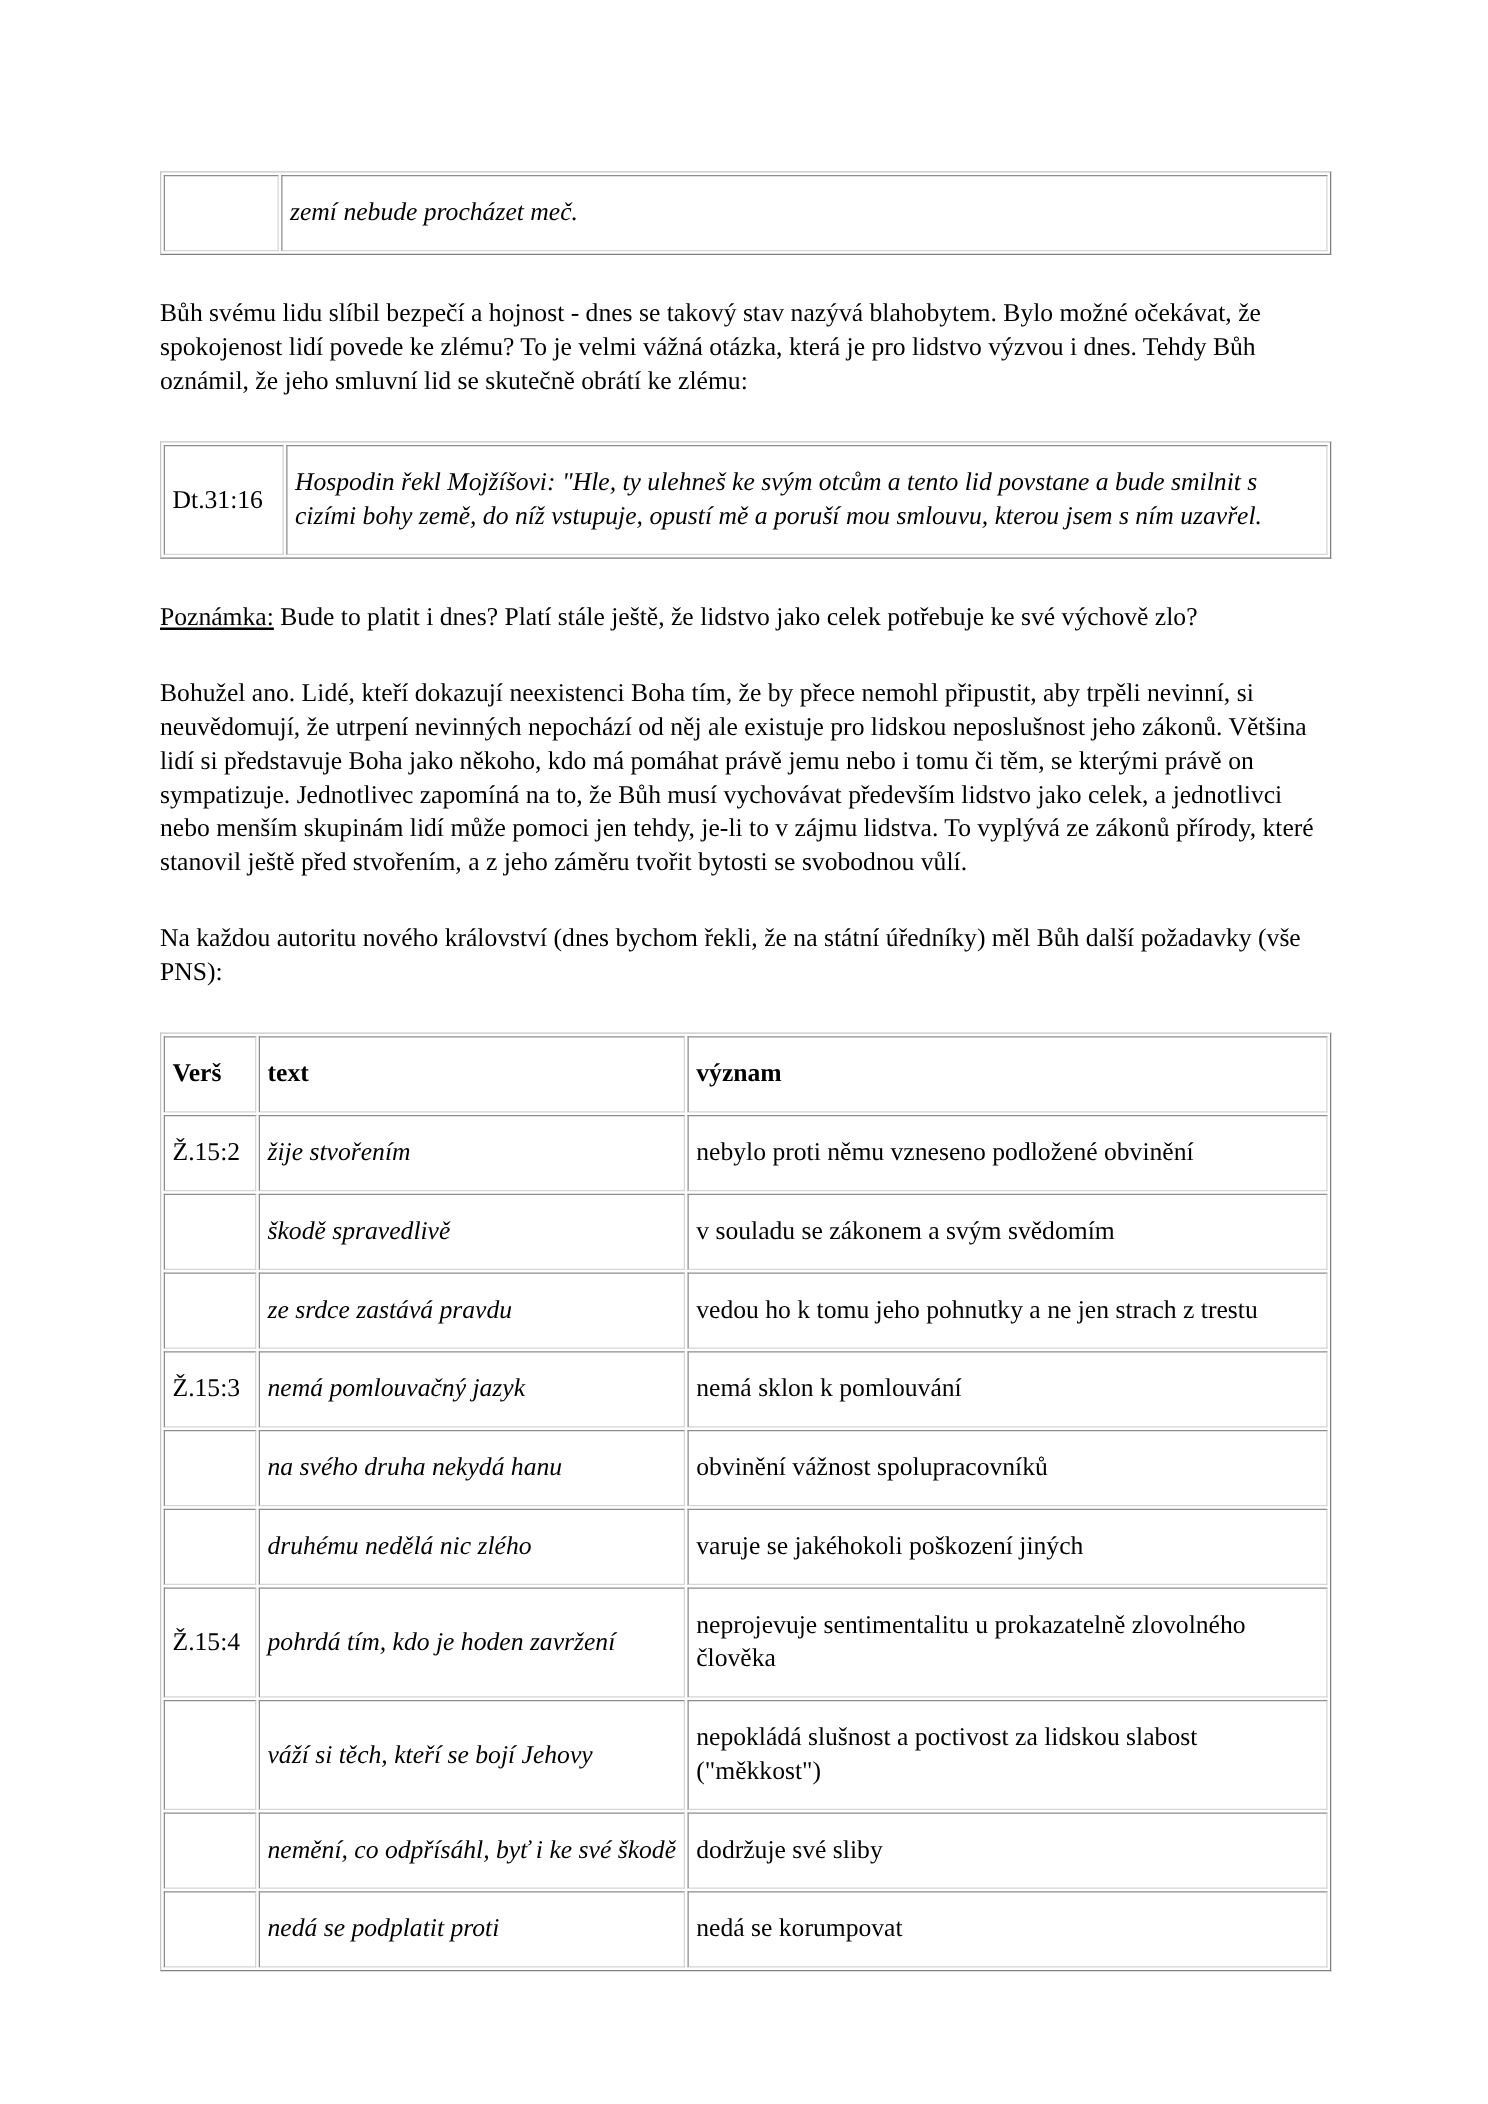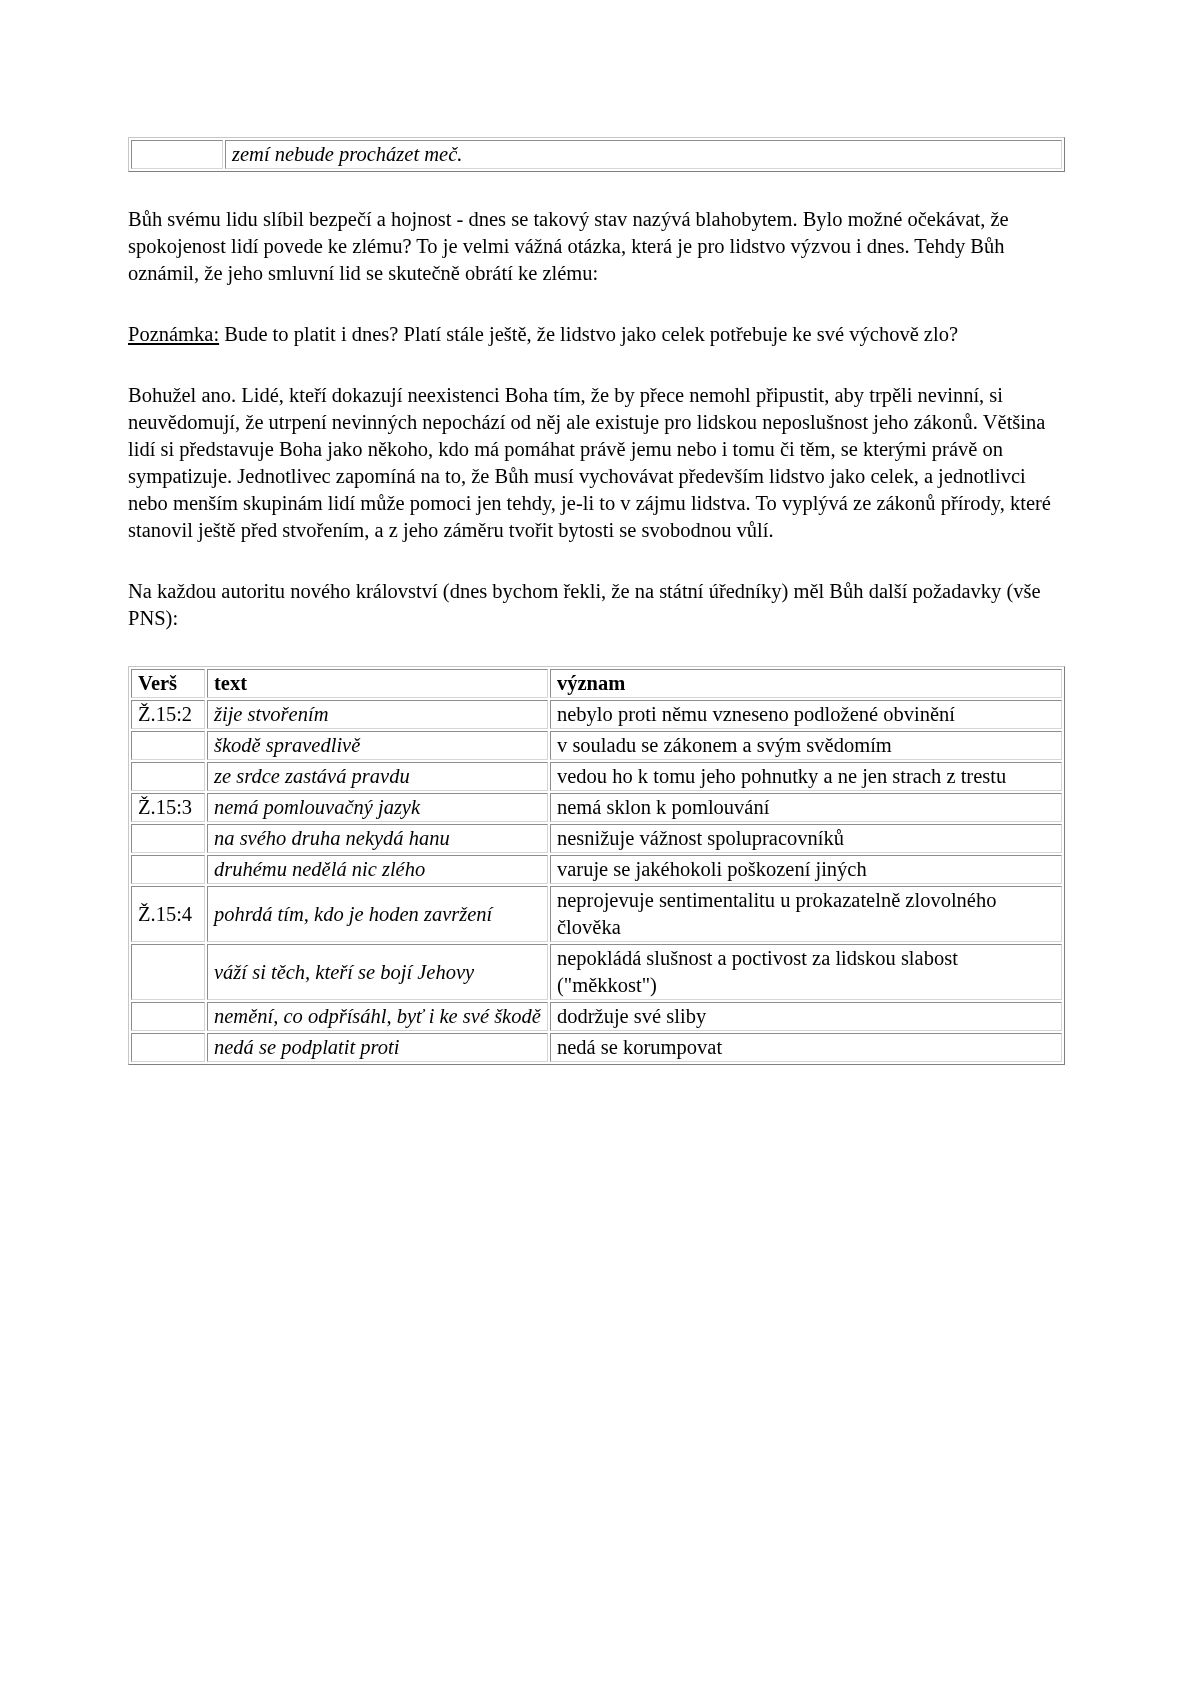--- a/index.html
+++ b/index.html
@@ -35,21 +35,21 @@
     border-width: 1px;
     border-color: #c6c6c6 #7f7f7f #7f7f7f #c6c6c6;
     margin: 26px 0;
     background: #ffffff;
   }
   table.doc-table:first-child { margin-top: 0; }
   table.doc-table td {
     border-style: solid;
     border-width: 1px;
     border-color: #8d8d8d #d6d6d6 #d6d6d6 #8d8d8d;
-    padding: 0 6px;
+    padding: 16px 6px;
     vertical-align: middle;
     margin-left: 40px;
   }
   .italic { font-style: italic; }
   .bold { font-weight: bold; }
 
   
   table.quote-table td.ref-col { width: 92px; box-sizing: border-box; }
   table.quote-table.dt td.ref-col { width: 96px; box-sizing: border-box; }
 
@@ -66,20 +66,28 @@
     <tbody>
         <tr>
       <td class="ref-col"></td>
       <td class="italic">zemí nebude procházet meč.</td>
     </tr>
   </tbody>
     </table>
 
   <p>Bůh svému lidu slíbil bezpečí a hojnost - dnes se takový stav nazývá blahobytem. Bylo možné očekávat, že spokojenost lidí povede ke zlému? To je velmi vážná otázka, která je pro lidstvo výzvou i dnes. Tehdy Bůh oznámil, že jeho smluvní lid se skutečně obrátí ke zlému:</p>
 
+  <table class="doc-table quote-table dt">
+    <tbody>
+        <tr>
+      <td class="ref-col">Dt.31:16</td>
+      <td class="italic">Hospodin řekl Mojžíšovi: "Hle, ty ulehneš ke svým otcům a tento lid povstane a bude smilnit s cizími bohy země, do níž vstupuje, opustí mě a poruší mou smlouvu, kterou jsem s ním uzavřel.</td>
+    </tr>
+  </tbody>
+    </table>
 
   <p><span class="u">Poznámka:</span><span> Bude to platit i dnes? Platí stále ještě, že lidstvo jako celek potřebuje ke své výchově zlo?</span></p>
 
   <p>Bohužel ano. Lidé, kteří dokazují neexistenci Boha tím, že by přece nemohl připustit, aby trpěli nevinní, si neuvědomují, že utrpení nevinných nepochází od něj ale existuje pro lidskou neposlušnost jeho zákonů. Většina lidí si představuje Boha jako někoho, kdo má pomáhat právě jemu nebo i tomu či těm, se kterými právě on sympatizuje. Jednotlivec zapomíná na to, že Bůh musí vychovávat především lidstvo jako celek, a jednotlivci nebo menším skupinám lidí může pomoci jen tehdy, je-li to v zájmu lidstva. To vyplývá ze zákonů přírody, které stanovil ještě před stvořením, a z jeho záměru tvořit bytosti se svobodnou vůlí.</p>
 
 
   <p>Na každou autoritu nového království (dnes bychom řekli, že na státní úředníky) měl Bůh další požadavky (vše PNS):</p>
 
   <table class="doc-table req-table">
     <tbody>
@@ -104,21 +112,21 @@
       <td>vedou ho k tomu jeho pohnutky a ne jen strach z trestu</td>
     </tr>
     <tr>
       <td class="vers-col">Ž.15:3</td>
       <td class="text-col italic">nemá pomlouvačný jazyk</td>
       <td>nemá sklon k pomlouvání</td>
     </tr>
     <tr>
       <td class="vers-col"></td>
       <td class="text-col italic">na svého druha nekydá hanu</td>
-      <td>nesnižuje vážnost spolupracovníků</td>
+      <td>obvinění vážnost spolupracovníků</td>
     </tr>
     <tr>
       <td class="vers-col"></td>
       <td class="text-col italic">druhému nedělá nic zlého</td>
       <td>varuje se jakéhokoli poškození jiných</td>
     </tr>
     <tr>
       <td class="vers-col">Ž.15:4</td>
       <td class="text-col italic">pohrdá tím, kdo je hoden zavržení</td>
       <td>neprojevuje sentimentalitu u prokazatelně zlovolného člověka</td>

